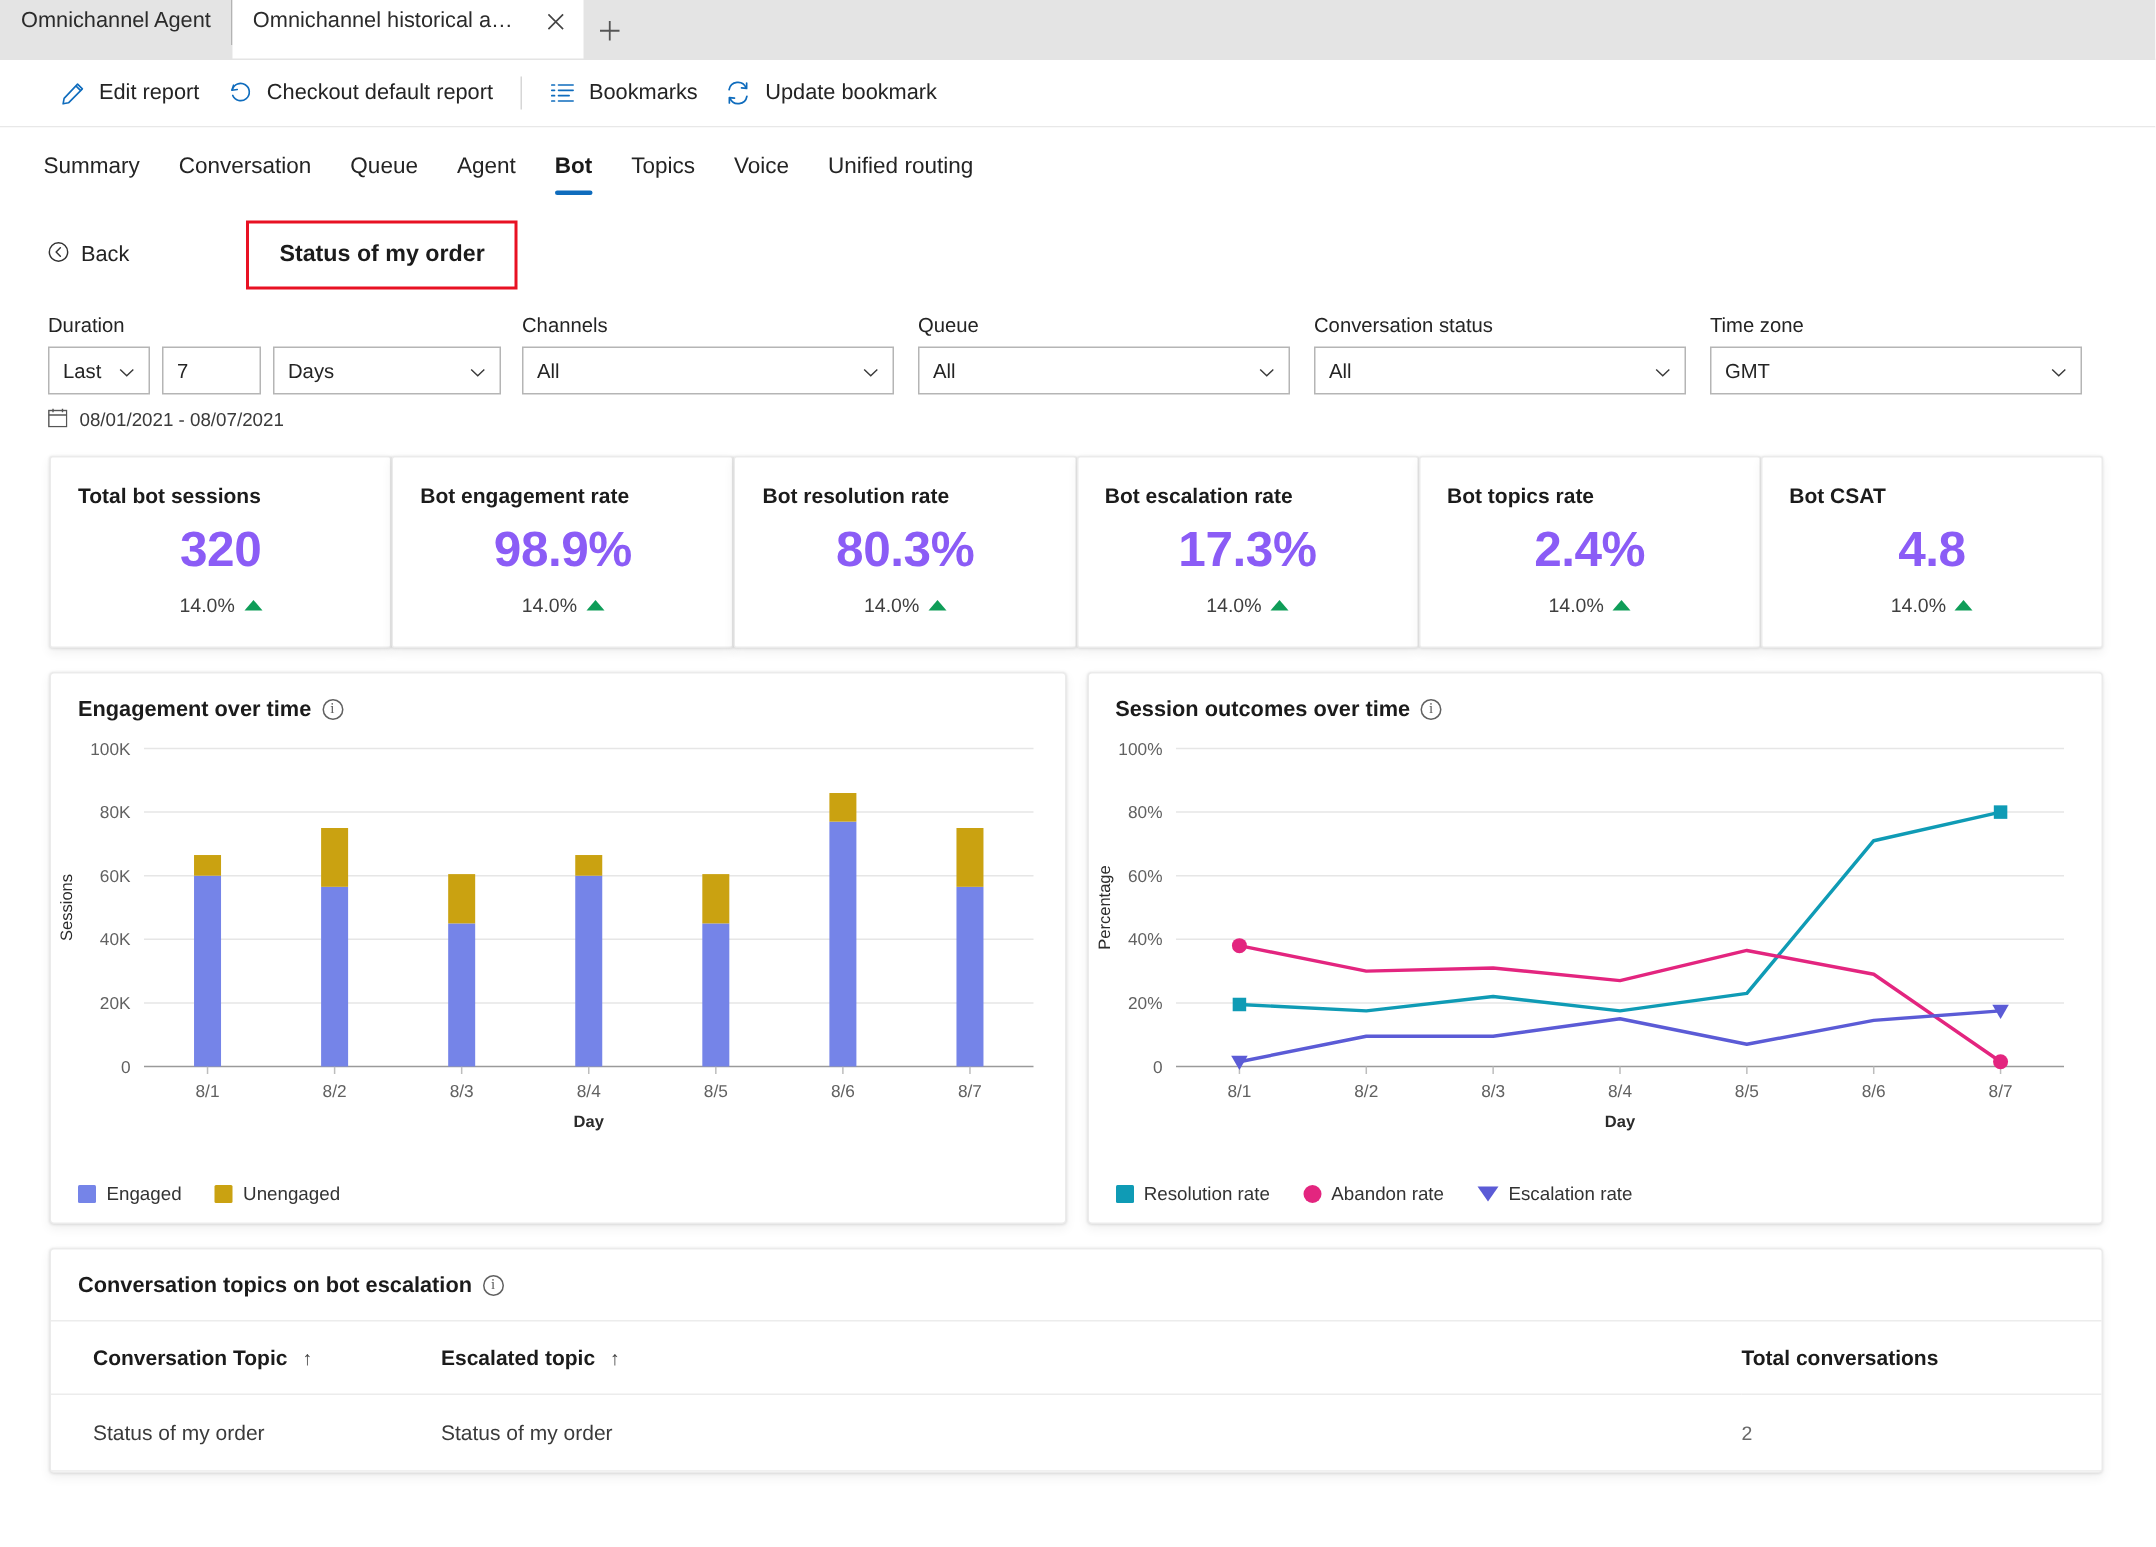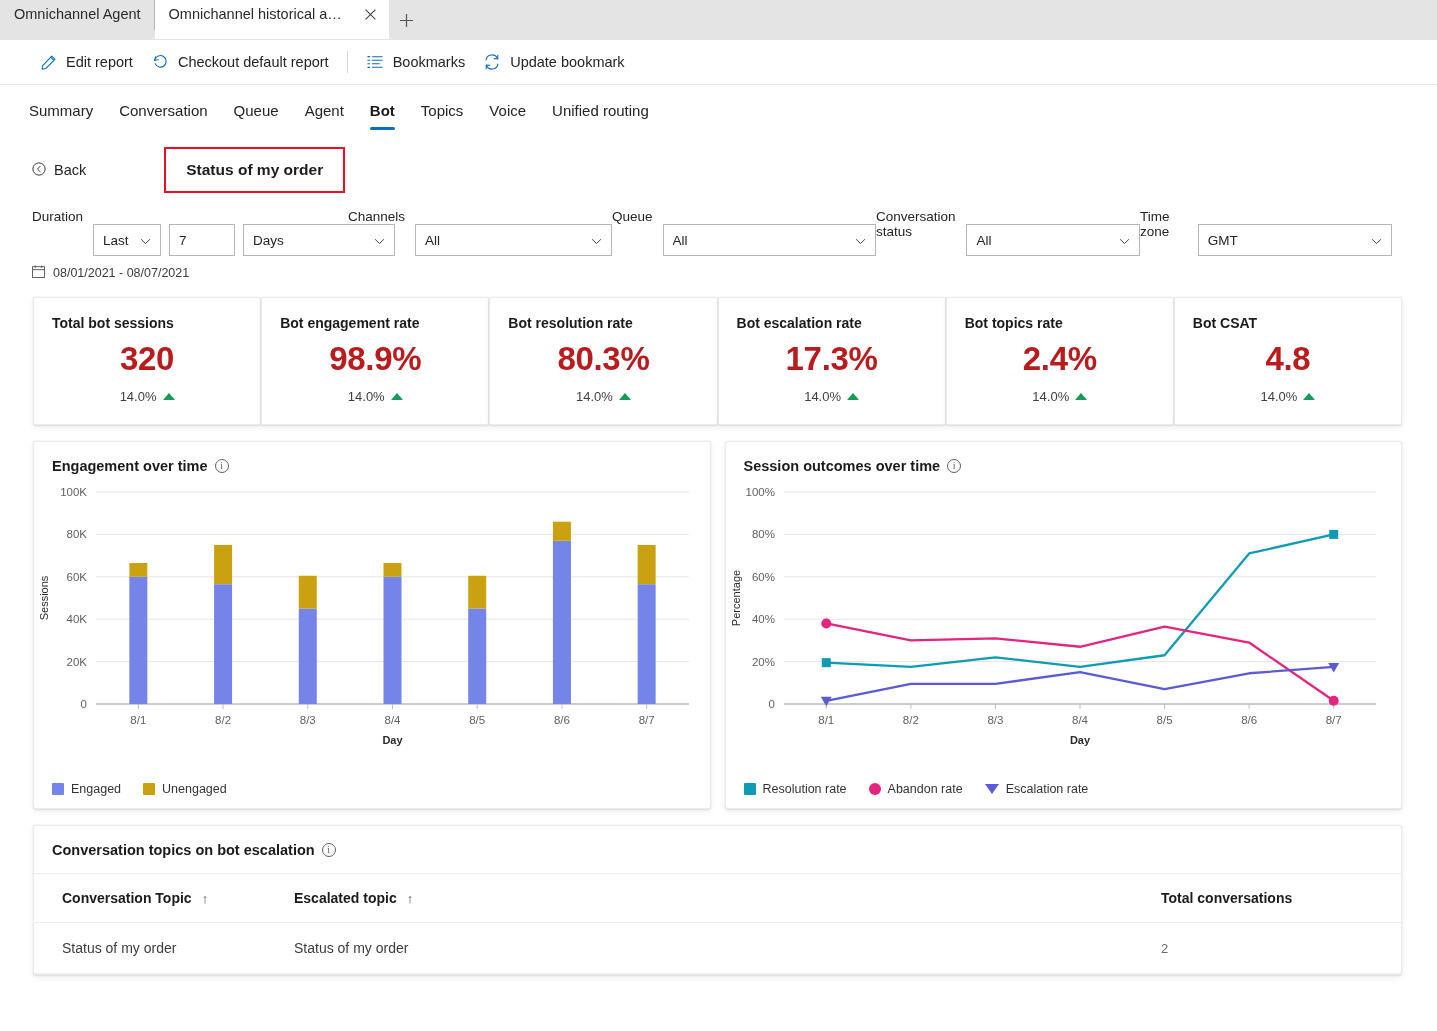--- a/index.html
+++ b/index.html
@@ -119,35 +119,34 @@
     display: flex; align-items: center;
   }
   .report-title { font-size: 15.5px; font-weight: bold; color: #1b1b1b; }
 
   
   .filters {
     display: flex;
     padding: 16px 0 0 32px;
     gap: 0;
   }
-  .filter-group { display: flex; flex-direction: row; gap: 10px; }
+  .filter-group { display: flex; flex-direction: column; }
   .filter-label {
     font-size: 13.5px; color: #242424; margin-bottom: 7px; font-weight: normal;
   }
   .ctl-row { display: flex; gap: 8px; }
   .ctl {
     height: 32px;
     border: 1px solid #b5b5b5;
     background: #fff;
     display: flex; align-items: center;
     padding: 0 9px;
     font-size: 13.5px;
     color: #242424;
     position: relative;
-    margin-top: 15px;
   }
   .ctl .val { flex: 1; white-space: nowrap; overflow: hidden; }
   .chev { margin-left: 8px; flex-shrink: 0; }
   .daterange {
     display: flex; align-items: center; gap: 8px;
     padding: 9px 0 0 32px;
     font-size: 12.5px; color: #3b3b3b;
   }
 
   
@@ -163,21 +162,21 @@
     box-shadow: 0 0.6px 1.8px rgba(0,0,0,0.10), 0 3px 7px rgba(0,0,0,0.06);
     height: 128px;
     padding: 17px 0 0 0;
     display: flex; flex-direction: column; align-items: center;
   }
   .kpi-title {
     font-size: 14px; font-weight: bold; color: #1b1b1b;
     align-self: flex-start; padding-left: 18px;
   }
   .kpi-value {
-    font-size: 33px; font-weight: bold; color: #b91c1c;
+    font-size: 33px; font-weight: bold; color: #8b5cf6;
     margin-top: 9px; letter-spacing: -0.3px;
   }
   .kpi-delta {
     margin-top: 11px;
     font-size: 13px; color: #3f3f3f;
     display: flex; align-items: center; gap: 6px;
   }
   .tri-up {
     width: 0; height: 0;
     border-left: 6px solid transparent;

